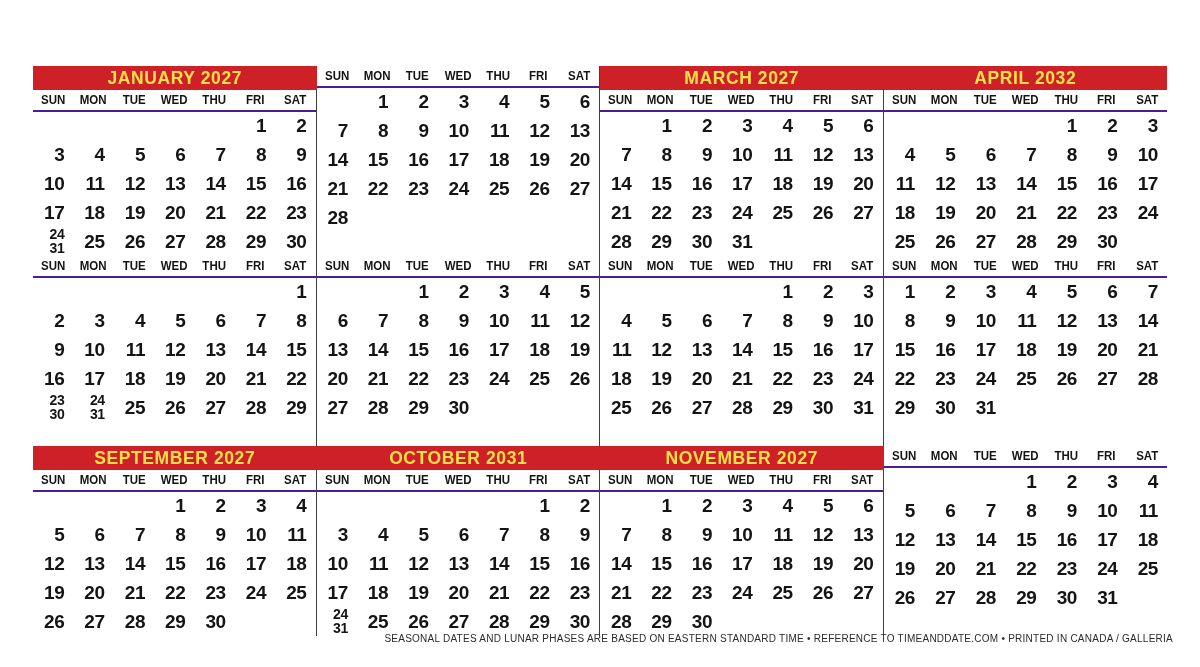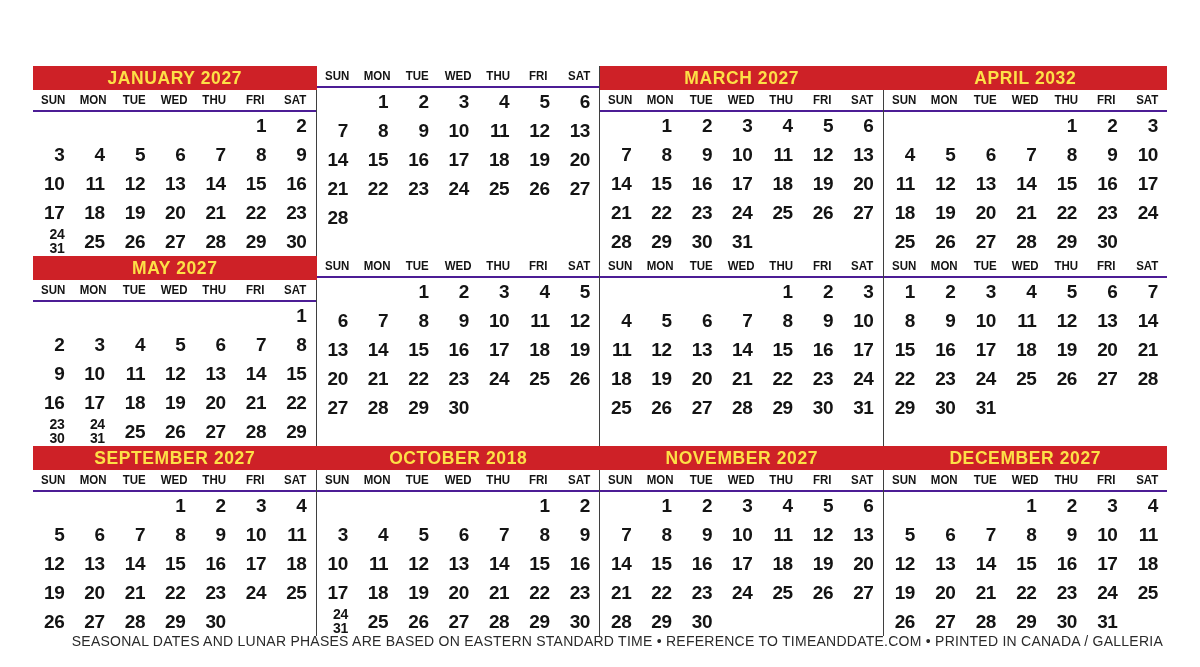--- a/index.html
+++ b/index.html
@@ -47,22 +47,22 @@
     padding-right:9px; box-sizing:border-box;
     font-weight:bold; font-size:19px; letter-spacing:-0.4px;
     color:#141414;
   }
   .date-cell.stacked {
     flex-direction:column; align-items:flex-end; justify-content:center;
     font-size:14px; line-height:13.5px;
   }
 
   .footer {
-    position:absolute; right:37px; top:633px;
-    font-size:14px; color:#2a2a2a; letter-spacing:0.25px;
+    position:absolute; right:27px; top:633px;
+    font-size:10px; color:#2a2a2a; letter-spacing:0.25px;
     white-space:nowrap;
   }
 </style>
 </head>
 <body>
 
 <div class="sheet">
   <div class="cal">
     <div class="month-row">
         <div class="month">
@@ -267,21 +267,20 @@
               <div class="date-cell">28</div>
               <div class="date-cell">29</div>
               <div class="date-cell">30</div>
               <div class="date-cell"></div>
             </div>
           </div>
         </div>
       </div>
     <div class="month-row">
         <div class="month">
-          <div class="month-header">MAY 2027</div>
           <div class="month-body">
             <div class="weekday-row">
               <div class="weekday">SUN</div>
               <div class="weekday">MON</div>
               <div class="weekday">TUE</div>
               <div class="weekday">WED</div>
               <div class="weekday">THU</div>
               <div class="weekday">FRI</div>
               <div class="weekday">SAT</div>
             </div>
@@ -527,21 +526,21 @@
               <div class="date-cell">27</div>
               <div class="date-cell">28</div>
               <div class="date-cell">29</div>
               <div class="date-cell">30</div>
               <div class="date-cell"></div>
               <div class="date-cell"></div>
             </div>
           </div>
         </div>
         <div class="month">
-          <div class="month-header">OCTOBER 2018</div>
+          <div class="month-header">OCTOBER 2031</div>
           <div class="month-body">
             <div class="weekday-row">
               <div class="weekday">SUN</div>
               <div class="weekday">MON</div>
               <div class="weekday">TUE</div>
               <div class="weekday">WED</div>
               <div class="weekday">THU</div>
               <div class="weekday">FRI</div>
               <div class="weekday">SAT</div>
             </div>
@@ -632,21 +631,20 @@
               <div class="date-cell">29</div>
               <div class="date-cell">30</div>
               <div class="date-cell"></div>
               <div class="date-cell"></div>
               <div class="date-cell"></div>
               <div class="date-cell"></div>
             </div>
           </div>
         </div>
         <div class="month">
-          <div class="month-header">DECEMBER 2027</div>
           <div class="month-body">
             <div class="weekday-row">
               <div class="weekday">SUN</div>
               <div class="weekday">MON</div>
               <div class="weekday">TUE</div>
               <div class="weekday">WED</div>
               <div class="weekday">THU</div>
               <div class="weekday">FRI</div>
               <div class="weekday">SAT</div>
             </div>

